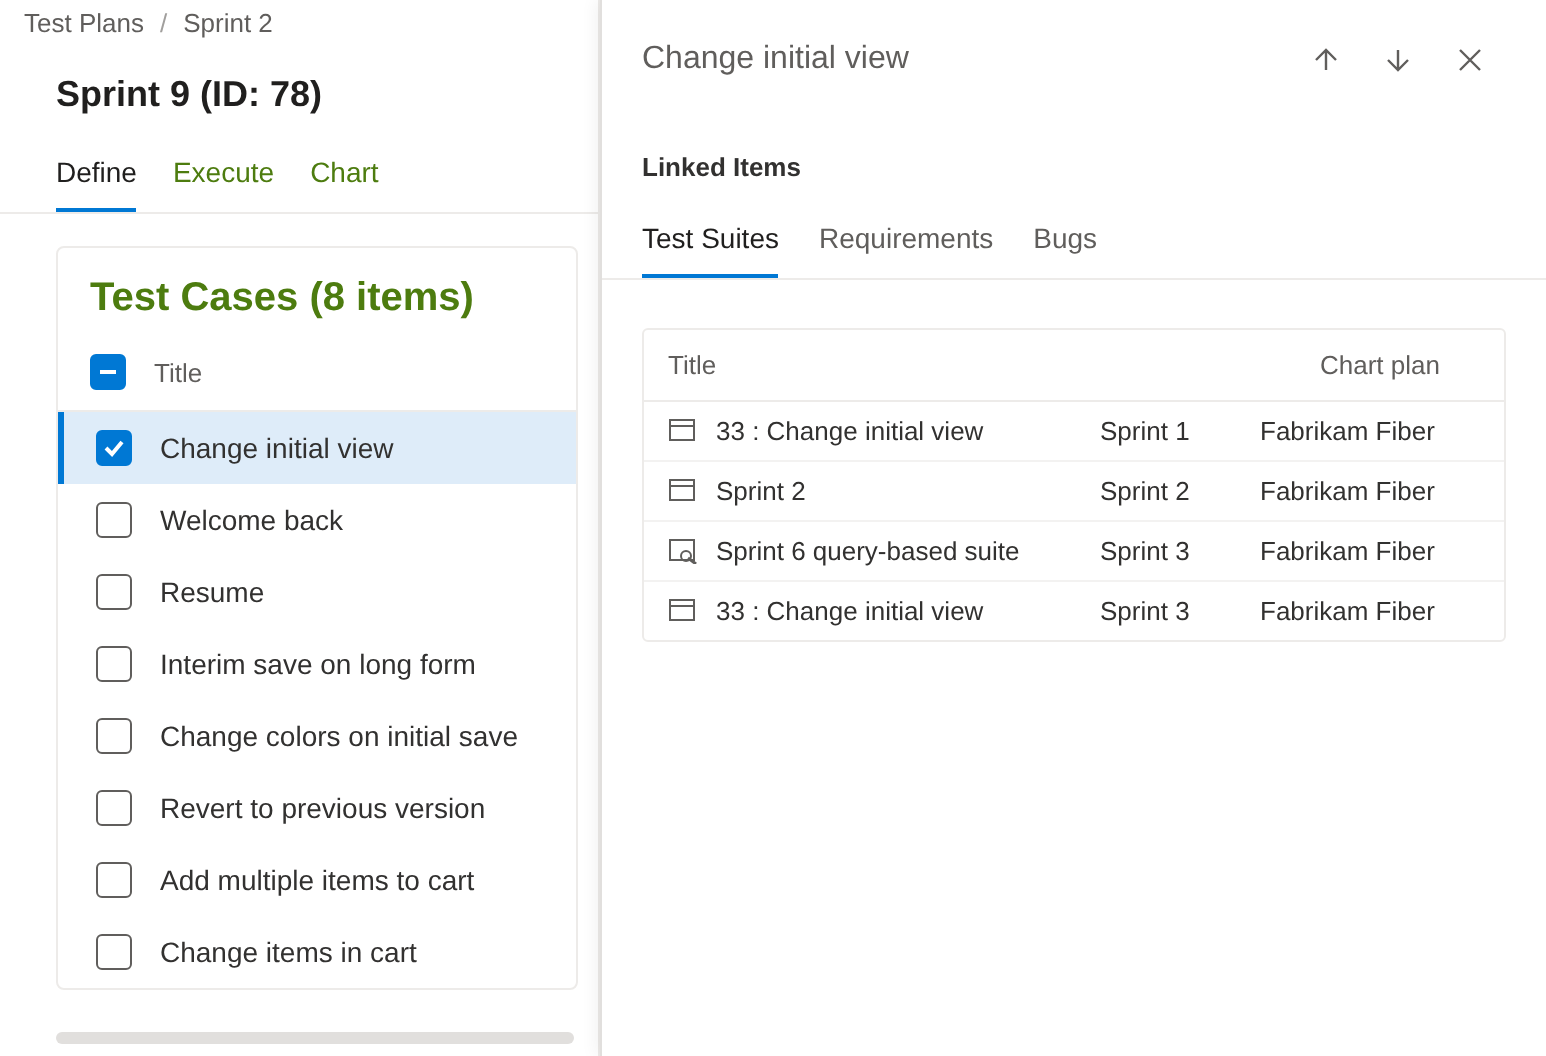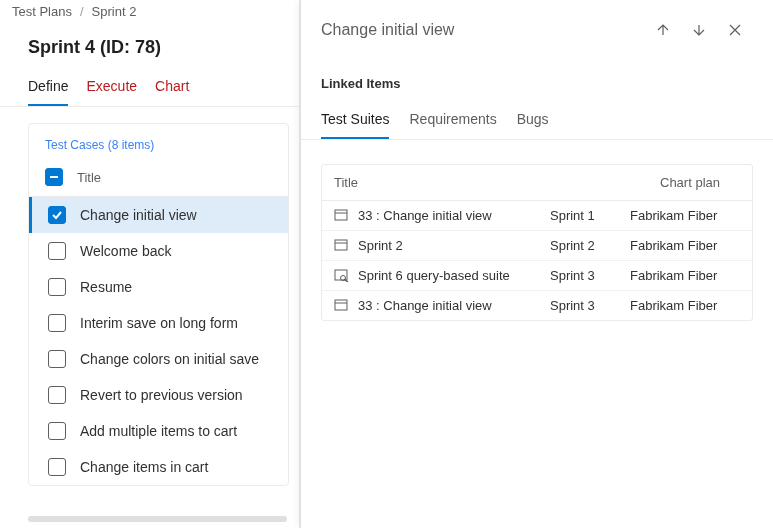--- a/index.html
+++ b/index.html
@@ -2,24 +2,24 @@
 <html><head>
 <meta charset="utf-8">
 <style>
 * { box-sizing: border-box; margin: 0; padding: 0; }
 body { font-family: "Segoe UI", -apple-system, sans-serif; font-size: 14px; color: #323130; width: 773px; height: 528px; overflow: hidden; position: relative; background: #fff; }
 .main-panel { width: 300px; height: 528px; border-right: 1px solid #edebe9; position: absolute; left: 0; top: 0; background: #fff; }
 .breadcrumb { display: flex; align-items: center; gap: 8px; padding: 4px 12px; font-size: 13px; color: #605e5c; }
 .breadcrumb .sep { color: #a19f9d; }
 .page-title { font-size: 18px; font-weight: 600; padding: 14px 28px 8px; color: #201f1e; }
 .tabs { display: flex; gap: 18px; padding: 6px 28px 0; border-bottom: 1px solid #edebe9; }
-.tab { padding: 6px 0 10px; cursor: pointer; font-size: 14px; color: #b91c1c; border-bottom: 2px solid transparent; }
+.tab { padding: 6px 0 10px; cursor: pointer; font-size: 14px; color: #4d7c0f; border-bottom: 2px solid transparent; }
 .tab.active { color: #201f1e; font-weight: 400; border-bottom-color: #0078d4; }
 .card { margin: 16px 10px 0 28px; border: 1px solid #edebe9; border-radius: 4px; background: #fff; }
-.card-title { font-size: 12px; padding: 14px 16px 10px; color: #3b82f6; }
+.card-title { font-size: 20px; padding: 14px 16px 10px; color: #4d7c0f; font-weight: bold; }
 .list-header { display: flex; align-items: center; gap: 14px; padding: 6px 16px 10px; border-bottom: 1px solid #edebe9; font-size: 13px; color: #605e5c; }
 .list-row { display: flex; align-items: center; gap: 14px; padding: 9px 16px; border-left: 3px solid transparent; cursor: pointer; }
 .list-row.selected { background: #deecf9; border-left-color: #0078d4; }
 .checkbox { width: 18px; height: 18px; border: 1px solid #605e5c; border-radius: 3px; display: flex; align-items: center; justify-content: center; flex-shrink: 0; background: #fff; }
 .checkbox.checked { background: #0078d4; border-color: #0078d4; }
 .checkbox.indeterminate { background: #0078d4; border-color: #0078d4; }
 .checkbox svg { width: 12px; height: 12px; fill: #fff; }
 .side-panel { position: absolute; left: 300px; top: 0; width: 473px; height: 528px; background: #fff; border-left: 1px solid #e1dfdd; box-shadow: -2px 0 8px rgba(0,0,0,0.06); }
 .panel-header { display: flex; align-items: center; padding: 12px 20px; }
 .panel-title { font-size: 16px; color: #605e5c; flex: 1; }
@@ -42,21 +42,21 @@
 </style>
 </head>
 <body>
 
 <div class="main-panel">
   <div class="breadcrumb">
     <span>Test Plans</span>
     <span class="sep">/</span>
     <span>Sprint 2</span>
   </div>
-  <div class="page-title">Sprint 4 (ID: 78)</div>
+  <div class="page-title">Sprint 9 (ID: 78)</div>
   <div class="tabs">
     <div class="tab active">Define</div>
     <div class="tab">Execute</div>
     <div class="tab">Chart</div>
   </div>
   <div class="card">
     <div class="card-title">Test Cases (8 items)</div>
     <div class="list-header">
       <div class="checkbox indeterminate">
         <svg viewBox="0 0 12 12">

